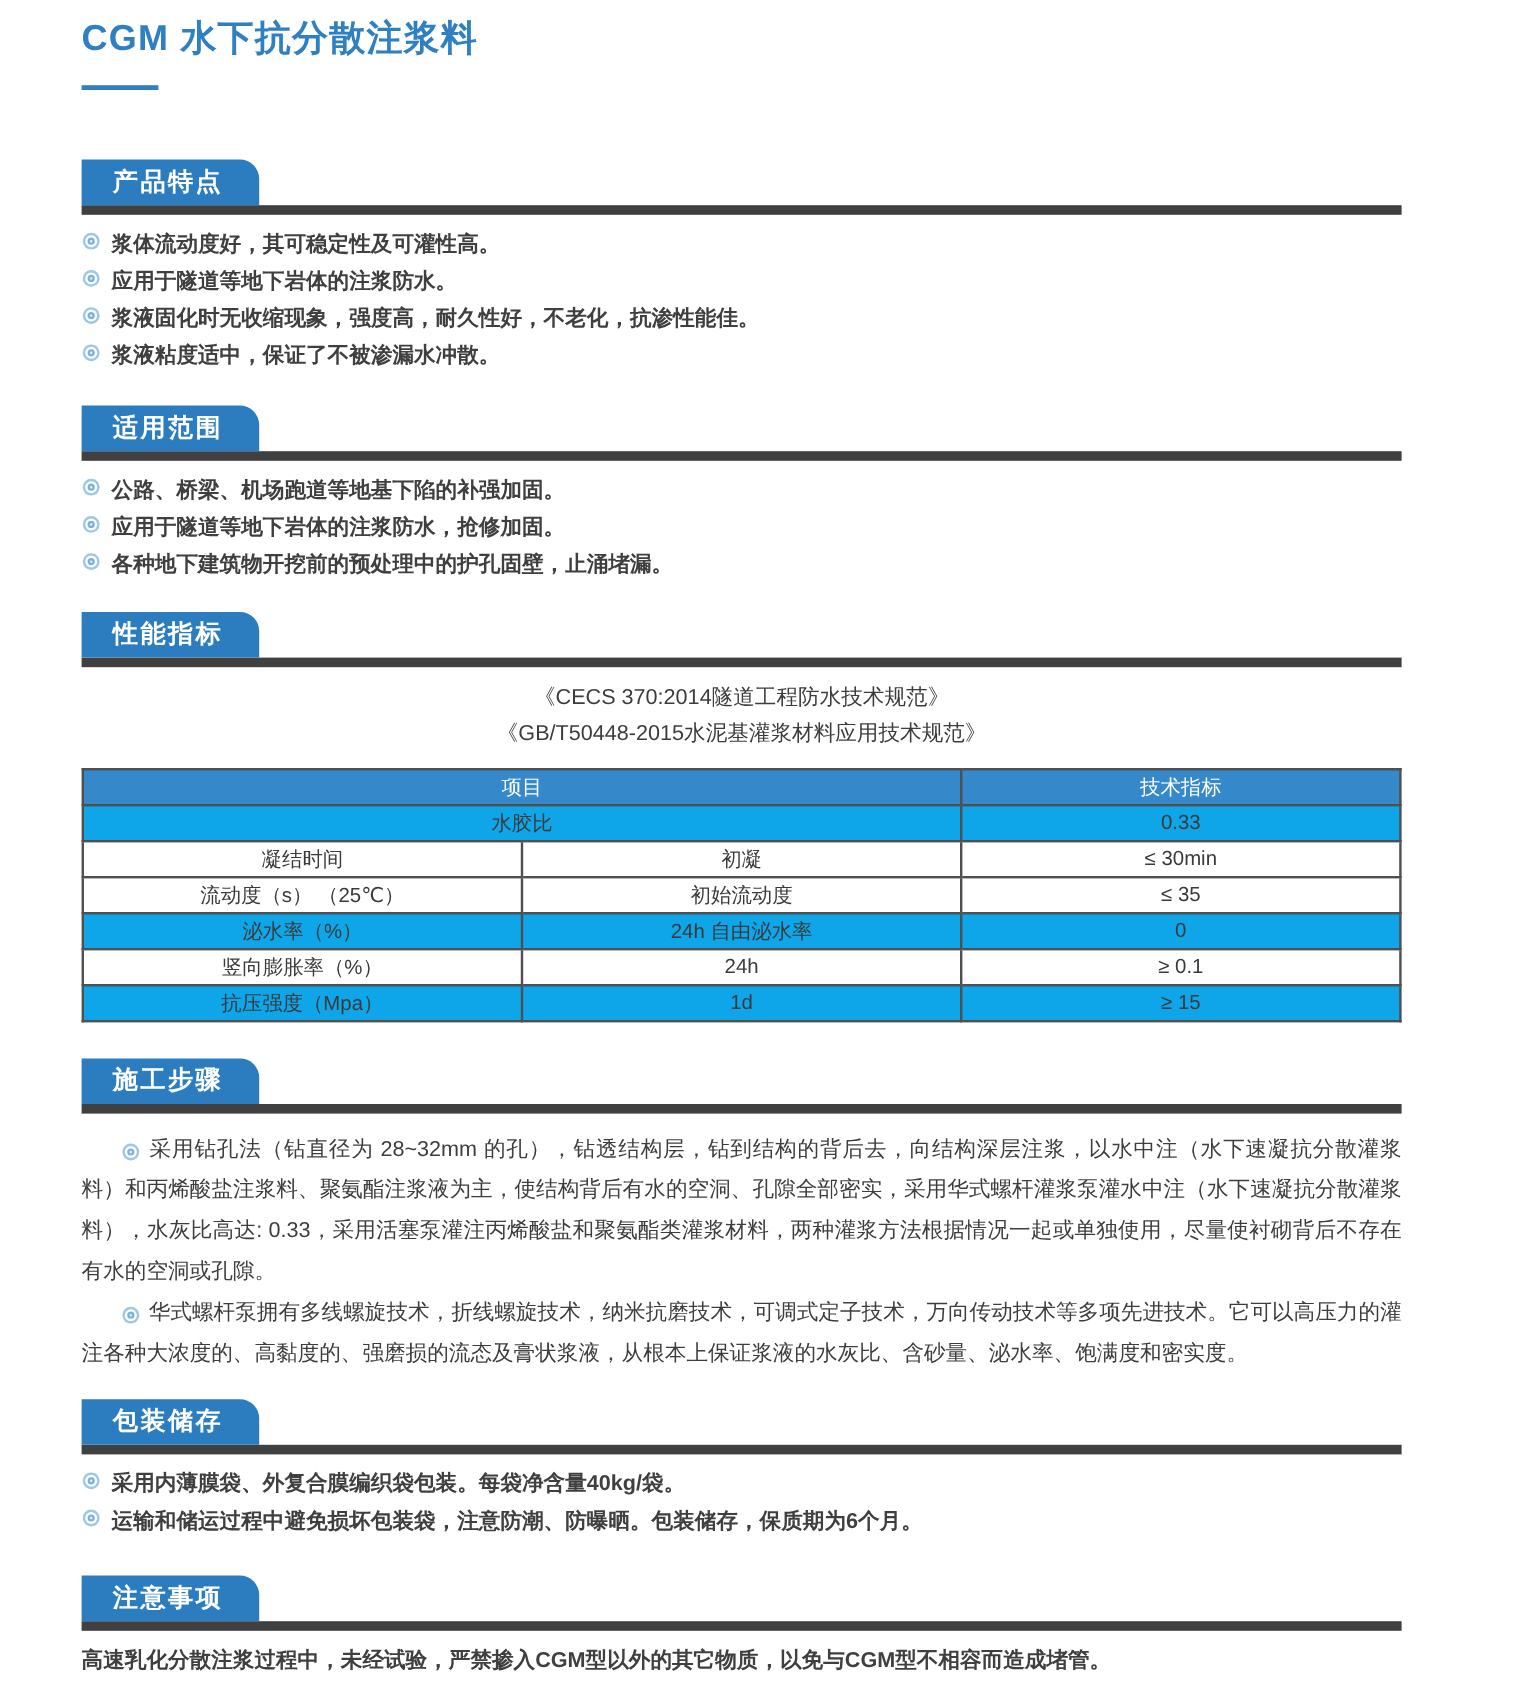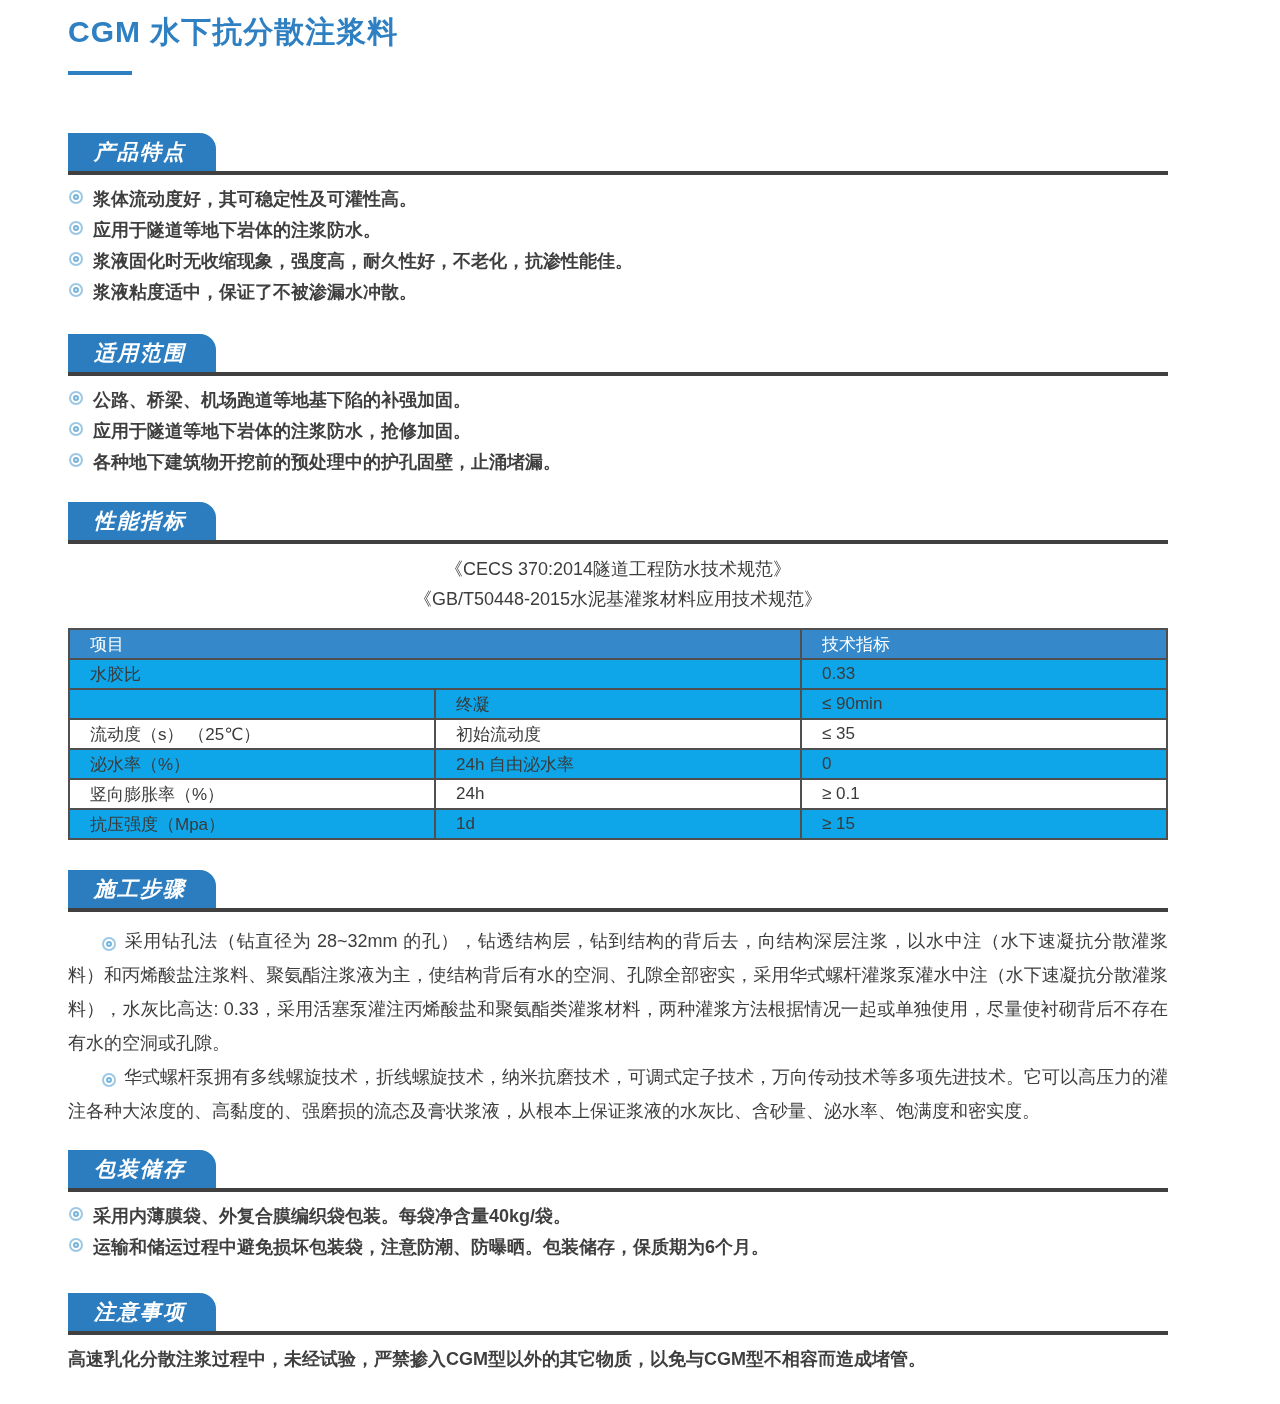--- a/index.html
+++ b/index.html
@@ -12,21 +12,21 @@
   .content { margin-left:68px; width:1100px; position:relative; }
 
   
   .doc-title {
     margin-top:12px; font-size:30px; font-weight:bold; color:#2e80c2;
     letter-spacing:1px;
   }
   .title-underline { width:64px; height:4px; background:#2e80c2; margin-top:18px; }
 
   
-  .sec-head { border-bottom:4px solid #404040; line-height:0;font-style:italic; }
+  .sec-head { border-bottom:8px solid #404040; line-height:0; }
   .sec-badge {
     display:inline-block; background:#2b7dc0; color:#ffffff;
     font-size:21px; font-weight:bold; letter-spacing:2px;
     line-height:38px; padding:0 30px 0 26px;
     border-radius:0 16px 0 0;
   }
 
   
   ul.blist { list-style:none; margin-top:9px; }
   ul.blist li {
@@ -42,21 +42,21 @@
   .ring.inline { display:inline-block; margin:0 12px 0 2px; }
 
   
   .standards { margin-top:10px; text-align:center; font-size:18px; line-height:30px; color:#3c3c3c; }
 
   table.spec {
     margin-top:14px; width:1100px; border-collapse:collapse; table-layout:fixed;
   }
   table.spec th, table.spec td {
     border:2px solid #4f4f4f; height:30px; padding:0 20px;
-    text-align:left; vertical-align:middle;
+    text-align:center; vertical-align:middle;
     font-size:17px; font-weight:normal; color:#3a3a3a;
   }
   table.spec thead th { background:#3588c9; color:#ffffff; }
   table.spec tr.alt td { background:#0ea5e9; }
   table.spec td { background:#ffffff; }
 
   
   .paras { margin-top:12px; }
   .paras p {
     font-size:18px; line-height:34px; text-align:justify; color:#3d3d3d;
@@ -132,24 +132,24 @@
       <tr>
         <th colspan="2">项目</th>
         <th>技术指标</th>
       </tr>
     </thead>
     <tbody>
       <tr class="alt">
         <td colspan="2">水胶比</td>
         <td>0.33</td>
       </tr>
-      <tr class="alt">
-        <td></td>
-        <td>终凝</td>
-        <td>≤ 90min</td>
+      <tr>
+        <td>凝结时间</td>
+        <td>初凝</td>
+        <td>≤ 30min</td>
       </tr>
       <tr>
         <td>流动度（s） （25℃）</td>
         <td>初始流动度</td>
         <td>≤ 35</td>
       </tr>
       <tr class="alt">
         <td>泌水率（%）</td>
         <td>24h 自由泌水率</td>
         <td>0</td>

